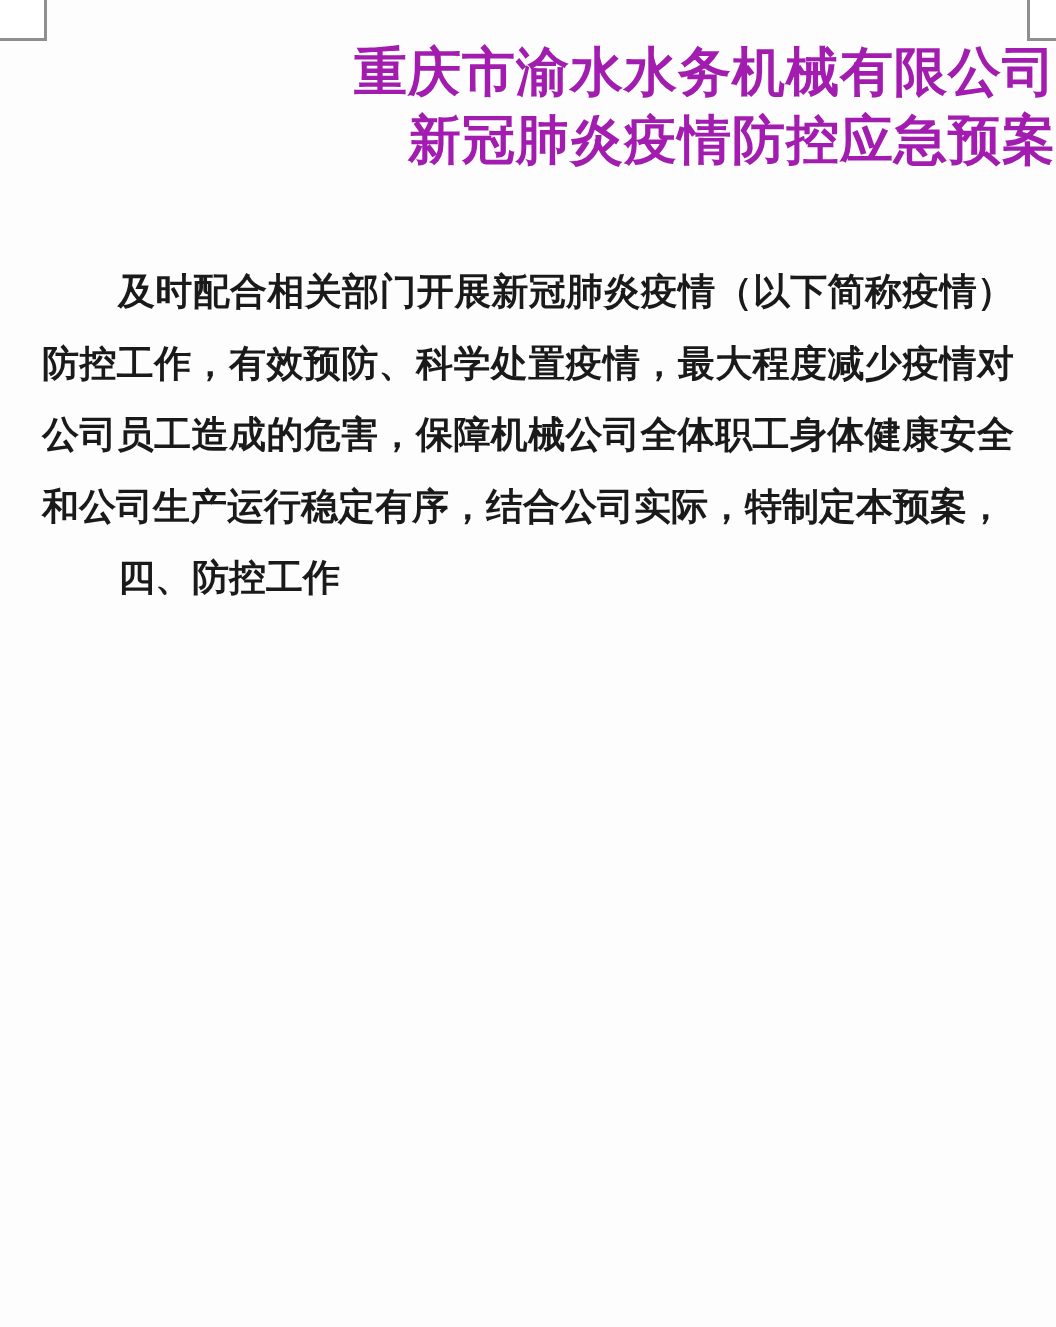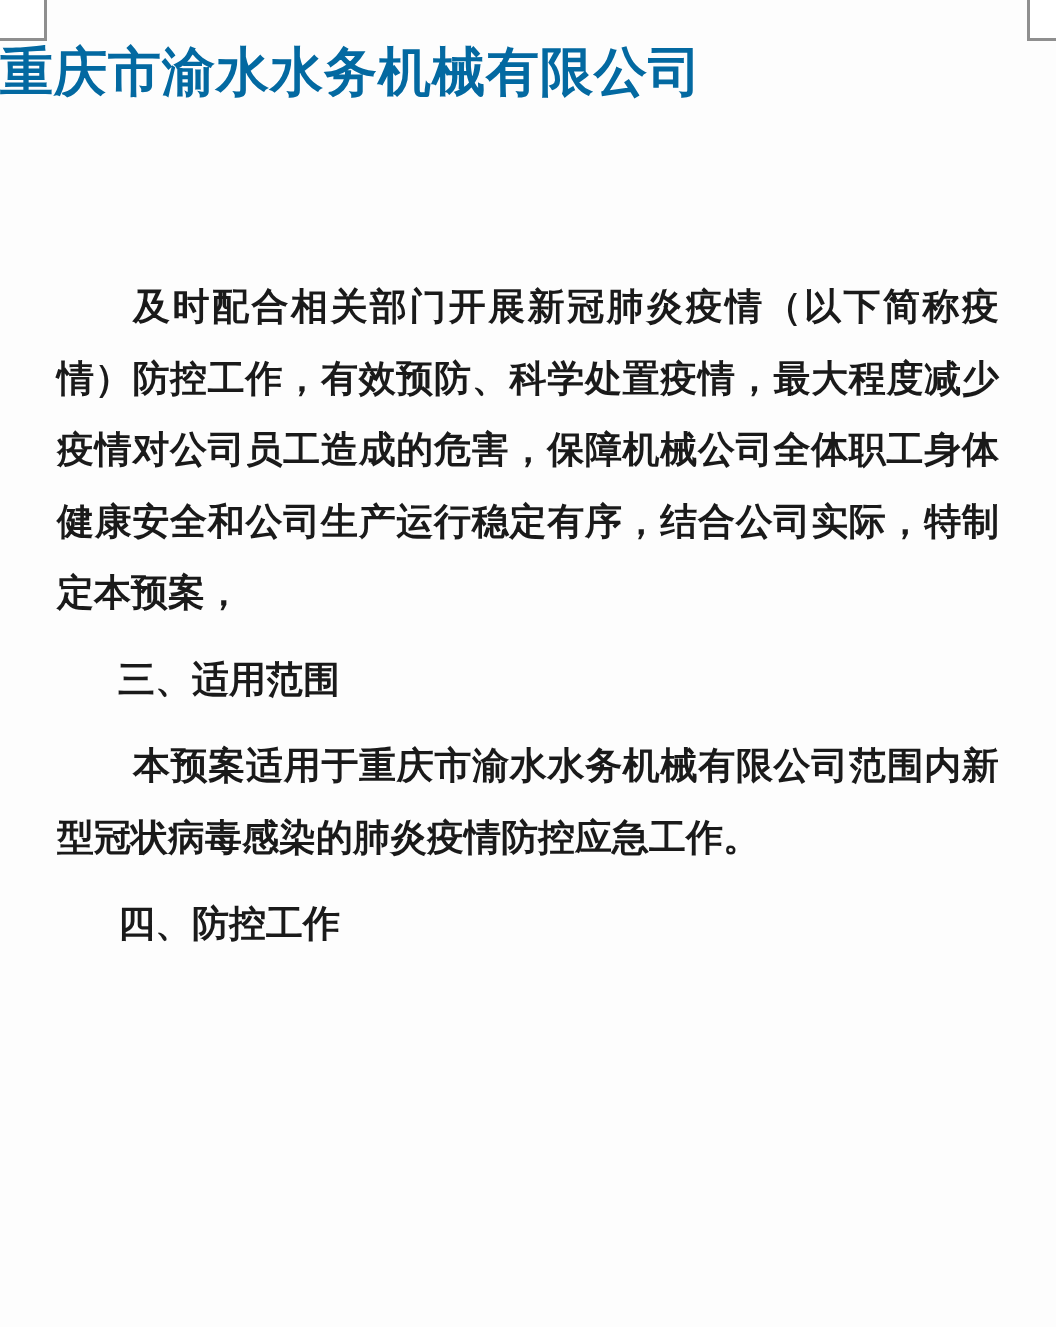--- a/index.html
+++ b/index.html
@@ -32,72 +32,69 @@
     top: -5px;
     right: -4px;
     width: 27px;
     height: 40px;
   }
   .title-block {
     position: absolute;
     top: 38px;
     left: 0;
     right: 0;
-    text-align: left;
+    text-align: right;
     font-size: 53px;
     line-height: 68px;
     font-weight: 700;
     letter-spacing: 1px;
-    color: #0369a1;
+    color: #a21caf;
   }
   .doc-body {
     position: absolute;
     top: 256px;
     left: 42px;
     width: 972px;
     font-size: 37px;
     line-height: 71.5px;
     font-weight: 600;
     color: #1a1a1a;
     text-align: justify;
     text-justify: inter-ideograph;
     word-break: break-all;
   }
   .section-heading {
     text-indent: 76px;
     text-align: left;
     font-weight: 700;
   }
   .section-paragraph {
-    margin: 15px;
+    margin: 0;
     text-indent: 76px;
   }
 </style>
 </head>
 <body>
 
 <div class="page">
 
   <div class="corner-mark left"></div>
   <div class="corner-mark right"></div>
 
   <div class="title-block">
     <div>重庆市渝水水务机械有限公司</div>
+    <div>新冠肺炎疫情防控应急预案</div>
   </div>
 
   <div class="doc-body">
 
     <div class="section">
       <p class="section-paragraph">及时配合相关部门开展新冠肺炎疫情（以下简称疫情）防控工作，有效预防、科学处置疫情，最大程度减少疫情对公司员工造成的危害，保障机械公司全体职工身体健康安全和公司生产运行稳定有序，结合公司实际，特制定本预案，</p>
     </div>
 
 
-    <div class="section">
-      <div class="section-heading">三、适用范围</div>
-      <p class="section-paragraph">本预案适用于重庆市渝水水务机械有限公司范围内新型冠状病毒感染的肺炎疫情防控应急工作。</p>
-    </div>
 
     <div class="section">
       <div class="section-heading">四、防控工作</div>
     </div>
 
   </div>
 </div>
 
 </body></html>

